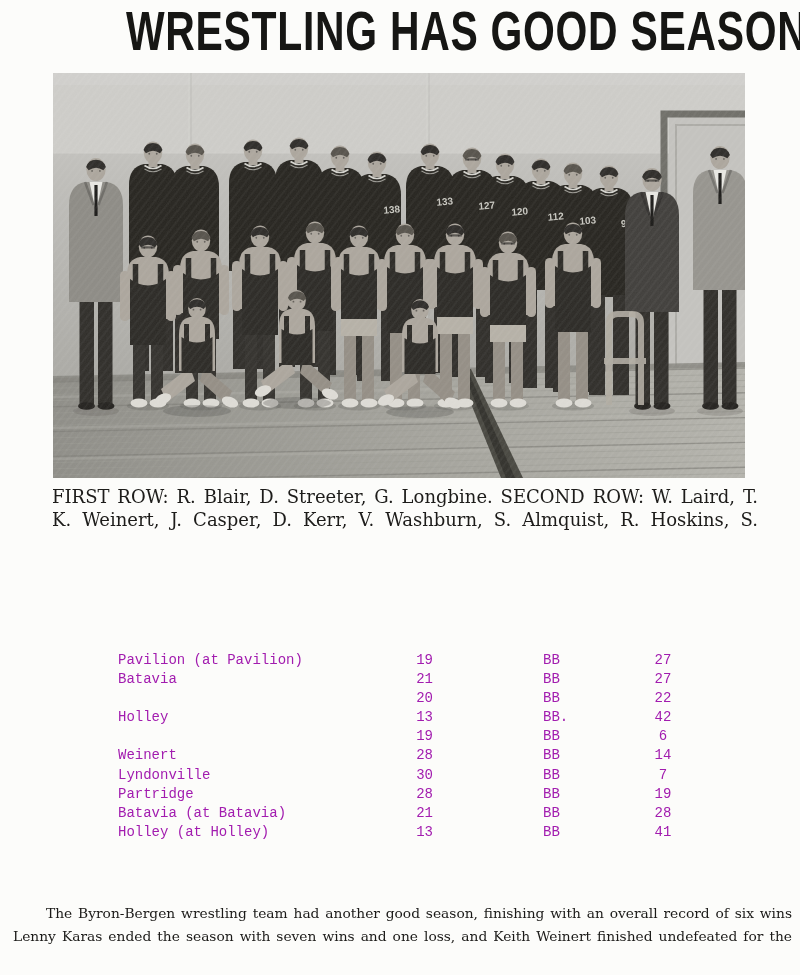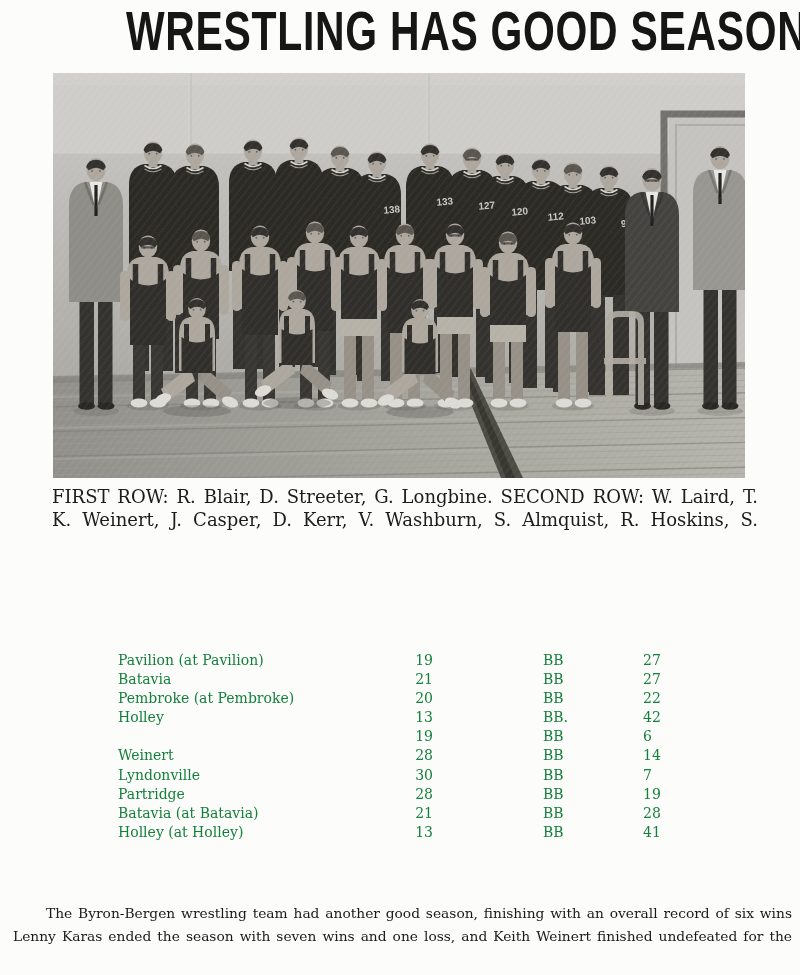--- a/index.html
+++ b/index.html
@@ -12,27 +12,27 @@
   .ttl-inner{display:inline-block;font-size:56px;letter-spacing:1px;white-space:nowrap;
        transform:scaleX(0.73);transform-origin:50% 50%;}
   
   .photo{position:absolute;left:53px;top:73px;width:692px;height:405px;background:#c9c8c4;}
   .photo svg{display:block;width:100%;height:100%;}
   
   .caption{position:absolute;left:52px;top:486px;width:706px;font-size:18px;line-height:22.6px;color:#1d1c1a;}
   .cap-line{height:22.6px;overflow:hidden;}
   .just{text-align:justify;text-align-last:justify;}
   
-  .results{position:absolute;left:118px;top:651px;width:565px;font-size:14px;color:#15803d;}
+  .results{position:absolute;left:118px;top:651px;width:565px;font-size:14px;color:#a21caf;font-family:Liberation Mono, monospace;}
   .t-row{position:relative;height:19.1px;line-height:19.1px;}
   .t-row span{position:absolute;top:0;white-space:nowrap;}
   .c-opp{left:0;}
   .c-score{left:270px;width:45px;text-align:right;}
   .c-bb{left:425px;}
-  .c-opp-score{left:525px;width:40px;text-align:left;}
+  .c-opp-score{left:525px;width:40px;text-align:center;}
   
   .summary{position:absolute;left:13px;top:902px;width:779px;font-size:13.8px;line-height:23.2px;color:#1b1a18;}
   .sum-line{height:23.2px;overflow:hidden;}
   .sum-line.indent{text-indent:33px;}
 </style>
 </head>
 <body>
 
 <div class="sheet">
 
@@ -481,21 +481,20 @@
         <span class="c-bb">BB</span>
         <span class="c-opp-score">27</span>
       </div>
       <div class="t-row">
         <span class="c-opp">Batavia</span>
         <span class="c-score">21</span>
         <span class="c-bb">BB</span>
         <span class="c-opp-score">27</span>
       </div>
       <div class="t-row">
-        <span class="c-opp">Pembroke (at Pembroke)</span>
         <span class="c-score">20</span>
         <span class="c-bb">BB</span>
         <span class="c-opp-score">22</span>
       </div>
       <div class="t-row">
         <span class="c-opp">Holley</span>
         <span class="c-score">13</span>
         <span class="c-bb">BB.</span>
         <span class="c-opp-score">42</span>
       </div>

